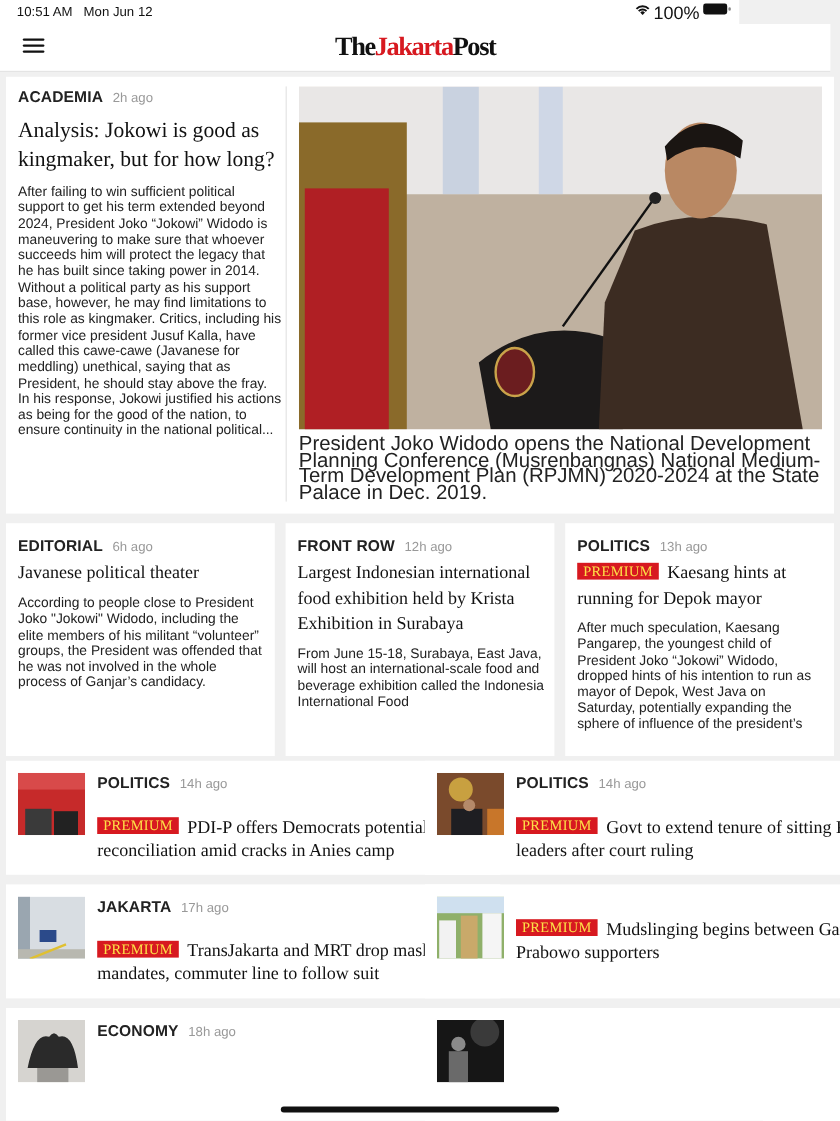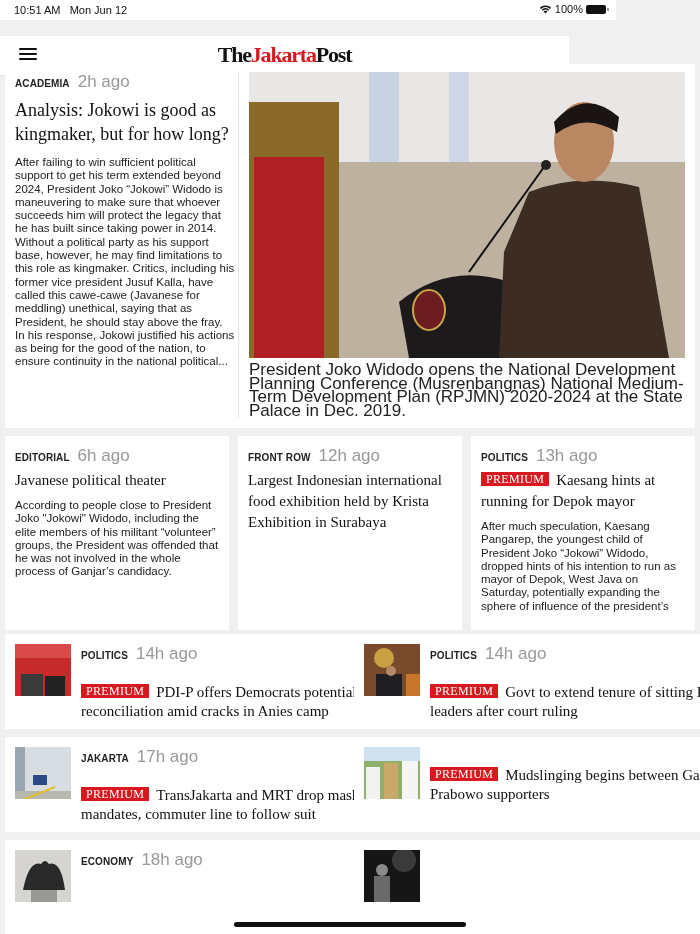--- a/index.html
+++ b/index.html
@@ -1,36 +1,36 @@
 <!DOCTYPE html>
 <html><head>
 <meta charset="utf-8">
 <style>
   * { box-sizing: border-box; margin: 0; padding: 0; }
   html, body { width: 700px; height: 934px; overflow: hidden; background: #f0f0f0; }
   body { font-family: "Liberation Sans", sans-serif; color: #222; position: relative; }
 
   .status-bar { position: absolute; top: 0; left: 0; width: 616px; height: 20px; background: #fff; font-size: 11px; color: #111; }
   .status-bar .time { position: absolute; left: 14px; top: 4px; }
-  .status-bar .right { position: absolute; right: 10px; top: 3px; display: flex; align-items: center; gap: 3px; font-size: 11px; }
+  .status-bar .right { position: absolute; right: 10px; top: 3px; display: flex; gap: 3px; font-size: 15px; }
   .battery { width: 20px; height: 9px; background: #111; border-radius: 2px; position: relative; }
   .battery::after { content: ""; position: absolute; right: -3px; top: 3px; width: 2px; height: 3px; background: #888; border-radius: 1px; }
   .wifi { width: 13px; height: 10px; }
 
-  .app-header { position: absolute; top: 36px; left: 0; width: 569px; height: 40px; background: #fff; border-bottom: 1px solid #e4e4e4; }
+  .app-header { position: absolute; top: 20px; left: 0; width: 692px; height: 40px; background: #fff; border-bottom: 1px solid #e4e4e4; }
   .hamburger { position: absolute; left: 19px; top: 12px; width: 18px; height: 13px; cursor: pointer; }
   .hamburger span { display: block; height: 2px; background: #111; margin-bottom: 3px; border-radius: 1px; }
   .logo { position: absolute; left: 0; right: 0; top: 6px; text-align: center; font-family: "Liberation Serif", serif; font-weight: bold; font-size: 22px; letter-spacing: -1.2px; color: #111; }
   .logo .red { color: #d71920; }
 
   .card { position: absolute; background: #fff; }
-  .kicker { font-size: 10px; font-weight: bold; color: #222; letter-spacing: 0.1px; }
-  .ago { font-size: 17px; color: #999; margin-left: 8px; font-weight: normal; }
+  .kicker { font-size: 13px; font-weight: bold; color: #222; letter-spacing: 0.1px; }
+  .ago { font-size: 11px; color: #999; margin-left: 8px; font-weight: normal; }
   .headline { font-family: "Liberation Serif", serif; color: #111; }
-  .premium { display: inline-block; background: #d71920; color: #ffffff; font-family: "Liberation Serif", serif; font-size: 12px; line-height: 14px; padding: 0 5px; margin-right: 7px; vertical-align: 2px; letter-spacing: 0.3px; }
+  .premium { display: inline-block; background: #d71920; color: #fde047; font-family: "Liberation Serif", serif; font-size: 12px; line-height: 14px; padding: 0 5px; margin-right: 7px; vertical-align: 2px; letter-spacing: 0.3px; }
   .excerpt { font-size: 11.5px; line-height: 13.3px; color: #222; }
 
   
   .hero { left: 5px; top: 64px; width: 690px; height: 364px; }
   .hero .left { position: absolute; left: 10px; top: 8px; width: 220px; }
   .hero .left .headline { font-size: 18px; line-height: 24px; margin-top: 6px; margin-bottom: 10px; }
   .hero .divider { position: absolute; left: 233px; top: 8px; width: 1px; height: 346px; background: #e4e4e4; }
   .hero .photo { position: absolute; left: 244px; top: 8px; width: 436px; height: 286px; overflow: hidden; }
   .hero .caption { position: absolute; left: 244px; top: 299px; width: 440px; font-size: 17px; line-height: 13.5px; color: #222; }
 
@@ -104,20 +104,21 @@
   <div class="inner">
     <div><span class="kicker">EDITORIAL</span><span class="ago">6h ago</span></div>
     <div class="headline">Javanese political theater</div>
     <div class="excerpt">According to people close to President Joko "Jokowi" Widodo, including the elite members of his militant “volunteer” groups, the President was offended that he was not involved in the whole process of Ganjar’s candidacy.</div>
   </div>
 </div>
 <div class="card mid" style="left:238px;width:224px;">
   <div class="inner">
     <div><span class="kicker">FRONT ROW</span><span class="ago">12h ago</span></div>
     <div class="headline">Largest Indonesian international food exhibition held by Krista Exhibition in Surabaya</div>
+    <div class="excerpt">From June 15-18, Surabaya, East Java, will host an international-scale food and beverage exhibition called the Indonesia International Food</div>
   </div>
 </div>
 <div class="card mid" style="left:471px;width:224px;">
   <div class="inner">
     <div><span class="kicker">POLITICS</span><span class="ago">13h ago</span></div>
     <div class="headline"><span class="premium">PREMIUM</span><span>Kaesang hints at running for Depok mayor</span></div>
     <div class="excerpt">After much speculation, Kaesang Pangarep, the youngest child of President Joko “Jokowi” Widodo, dropped hints of his intention to run as mayor of Depok, West Java on Saturday, potentially expanding the sphere of influence of the president’s</div>
   </div>
 </div>
 

